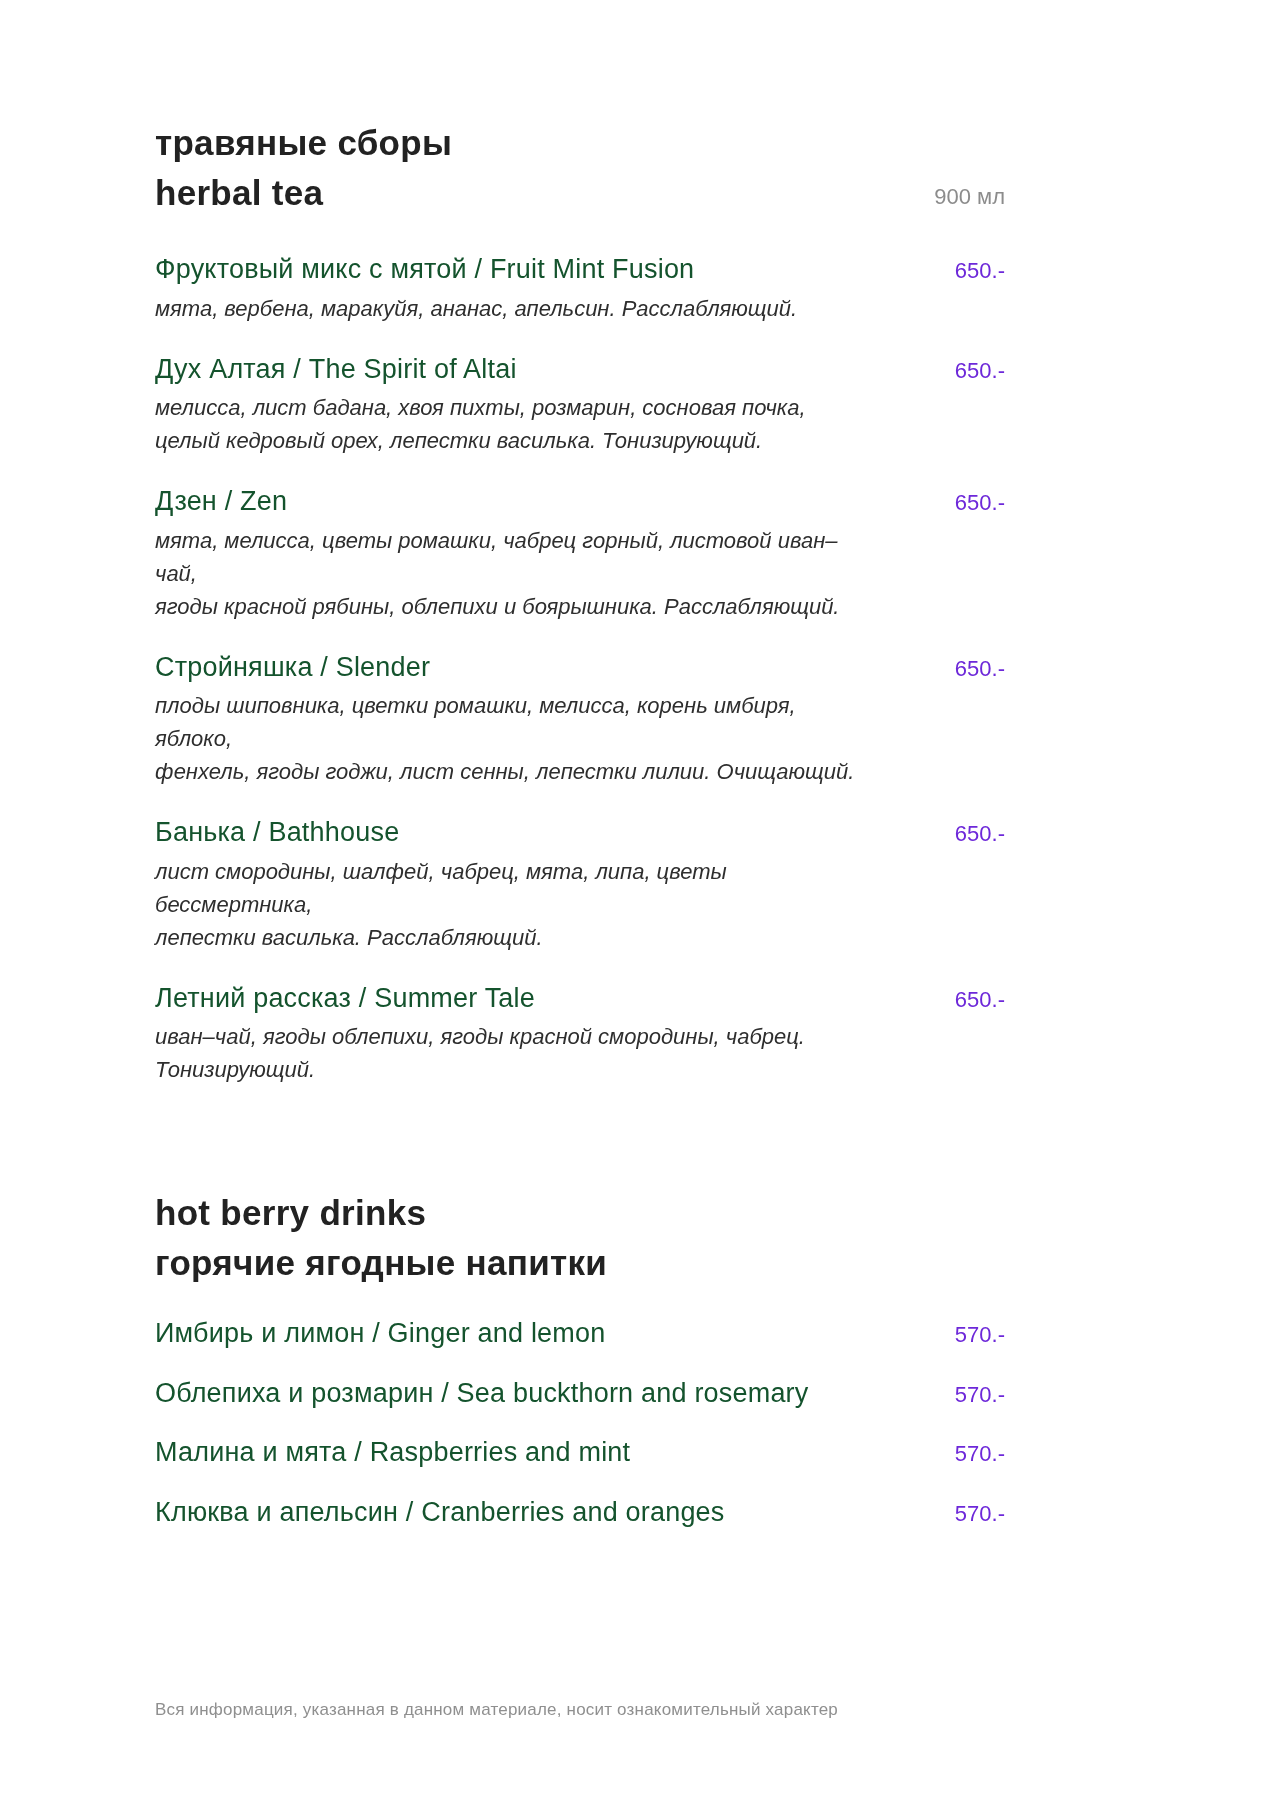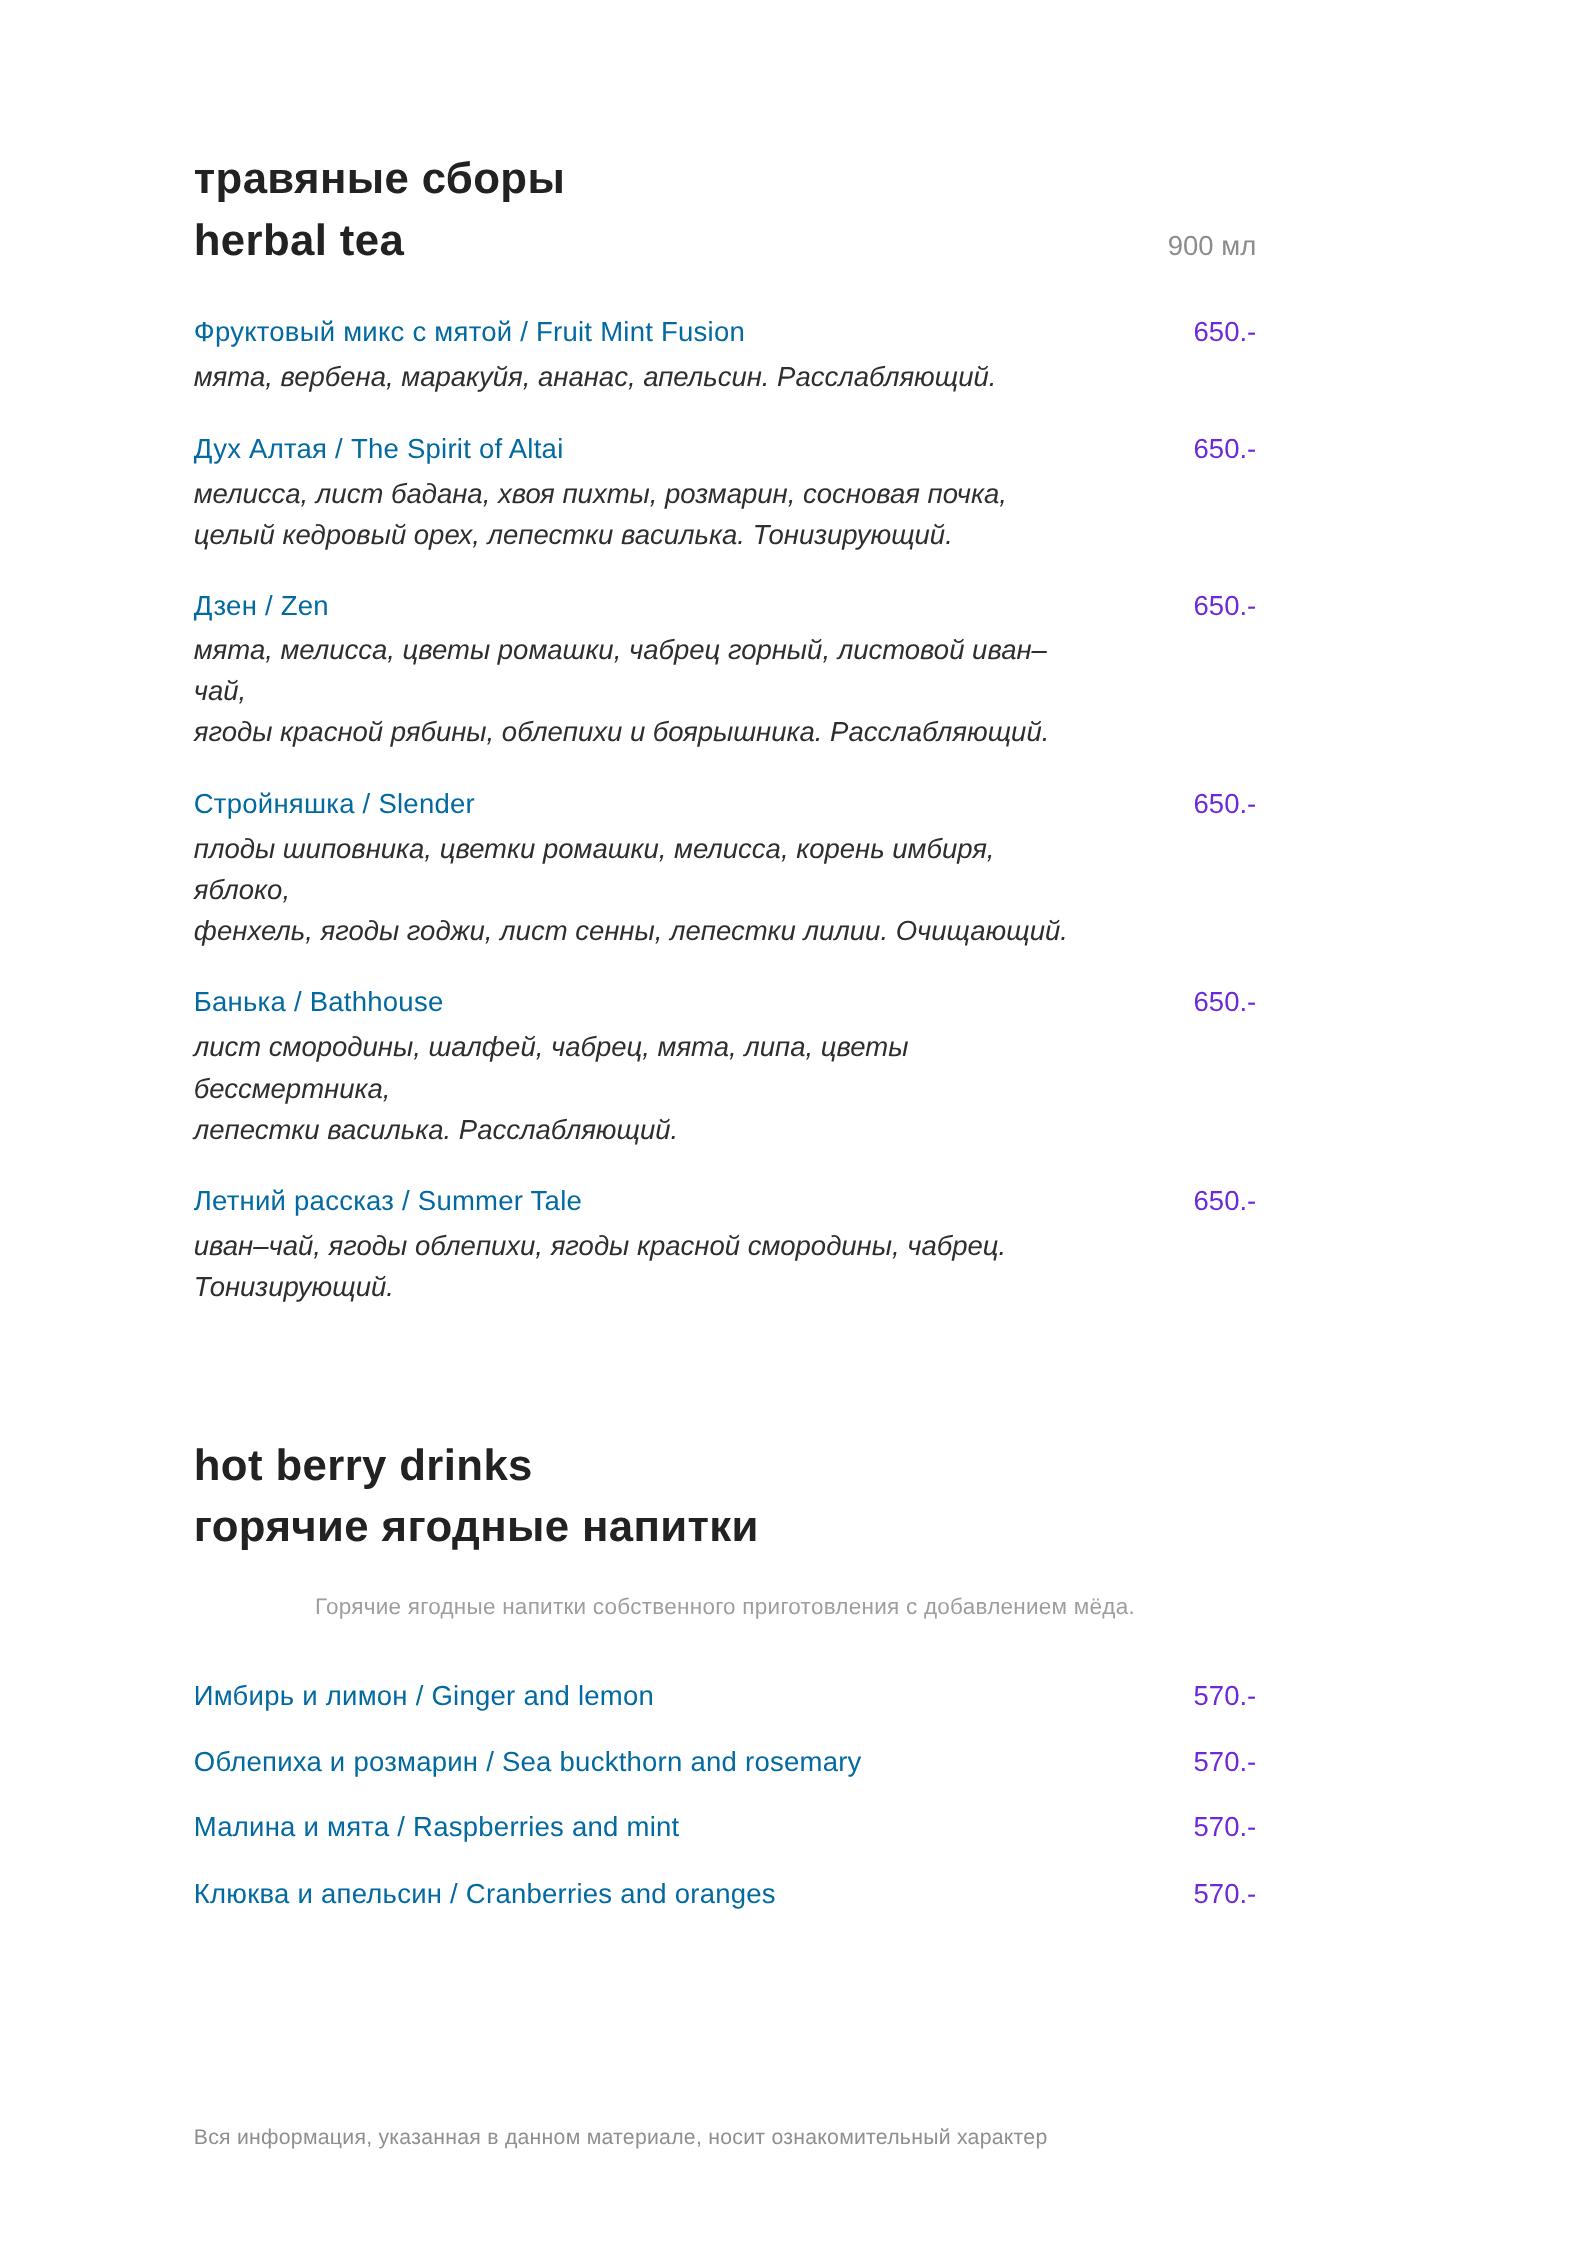--- a/index.html
+++ b/index.html
@@ -43,22 +43,22 @@
     white-space: nowrap;
   }
   
   .item { margin-bottom: 26px; }
   .item-row {
     display: flex;
     justify-content: space-between;
     align-items: baseline;
   }
   .item-name {
-    font-size: 22px;
-    color: #0369a1;
+    font-size: 27px;
+    color: #14532d;
     letter-spacing: 0.2px;
     line-height: 1.35;
   }
   .item-price {
     font-size: 22px;
     color: #6d28d9;
     white-space: nowrap;
     padding-left: 20px;
   }
   .item-desc {
@@ -163,21 +163,20 @@
     </section>
 
     <section class="section-2">
       <div class="section-head">
         <div class="section-titles">
           <h1>hot berry drinks</h1>
           <h1>горячие ягодные напитки</h1>
         </div>
       </div>
 
-      <p class="section-note">Горячие ягодные напитки собственного приготовления с добавлением мёда.</p>
 
       <div class="item simple-item">
         <div class="item-row">
           <span class="item-name">Имбирь и лимон / Ginger and lemon</span>
           <span class="item-price">570.-</span>
         </div>
       </div>
 
       <div class="item simple-item">
         <div class="item-row">

